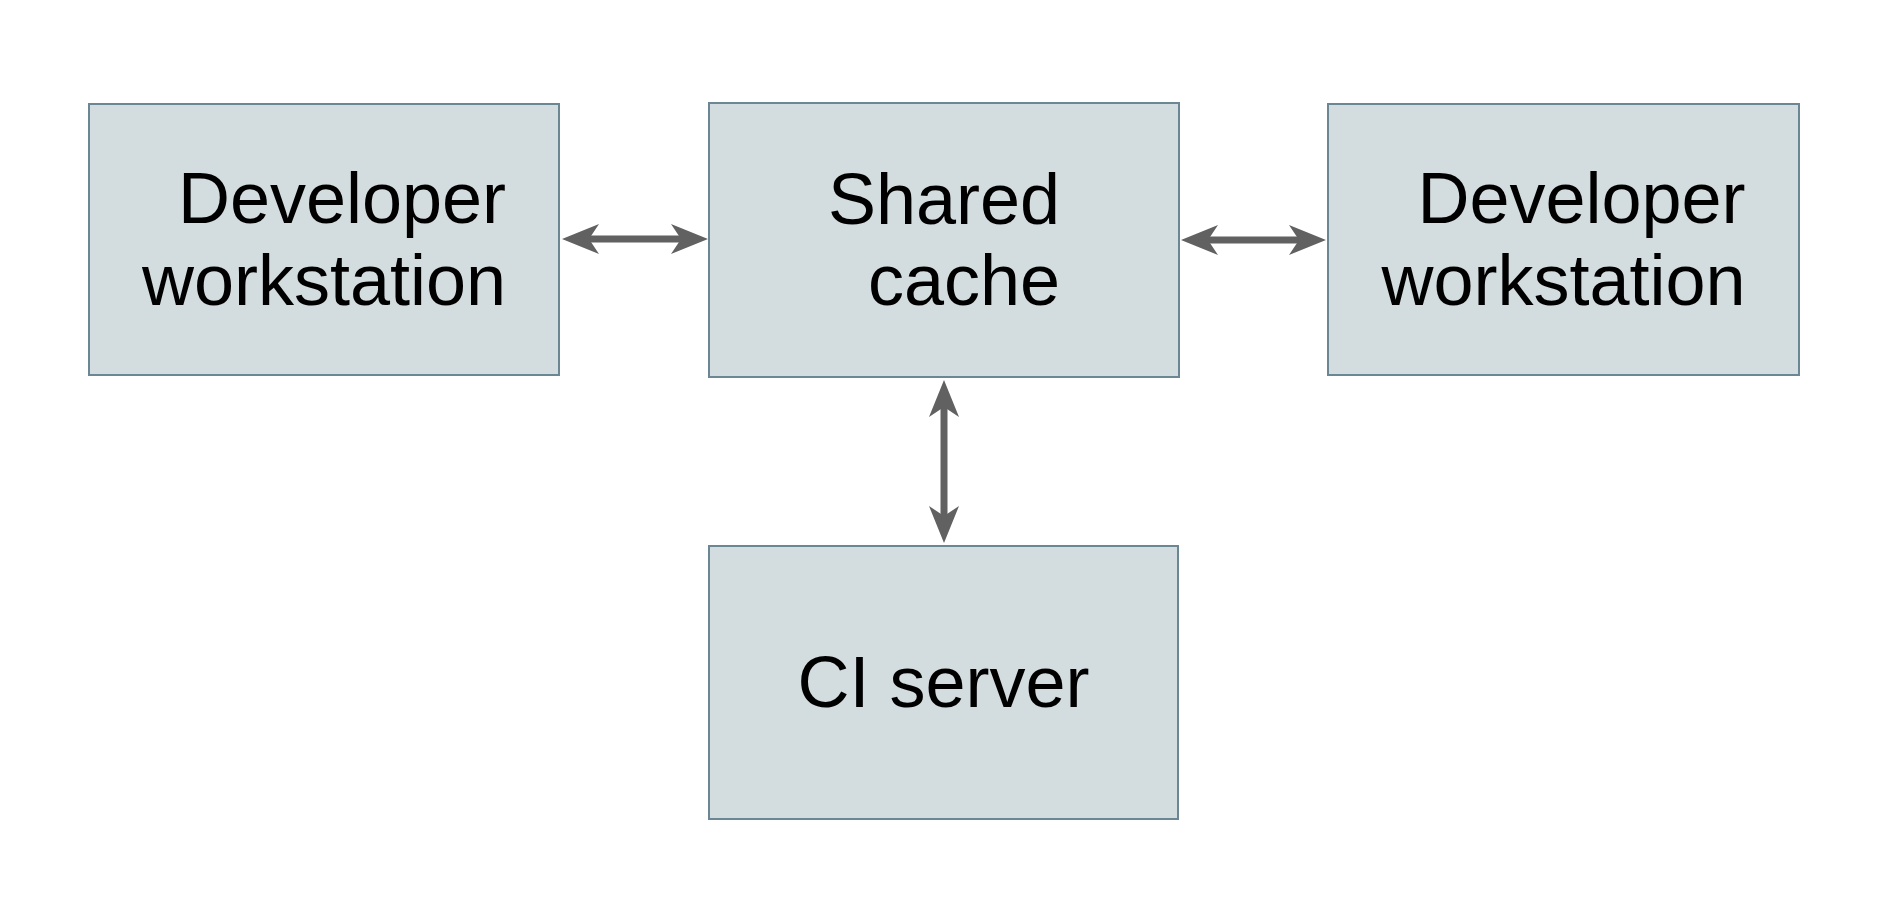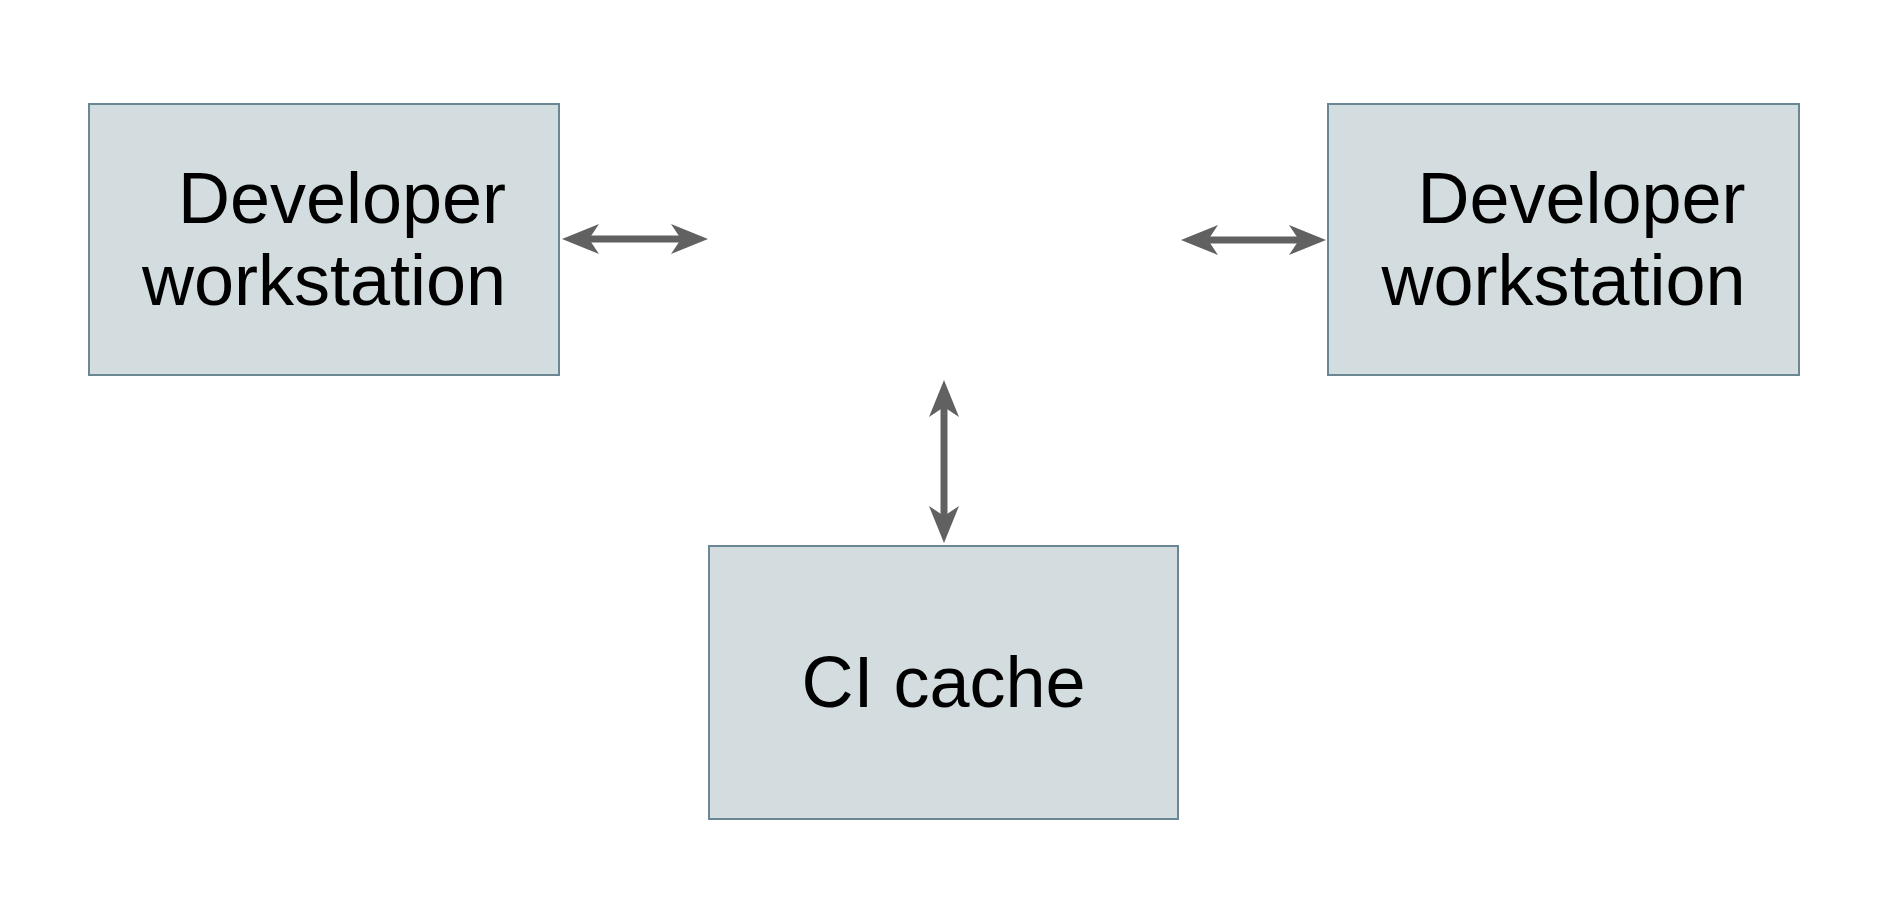--- a/index.html
+++ b/index.html
@@ -73,23 +73,27 @@
       <polygon points="944,380 929,417 944,407 959,417" fill="#616161"></polygon>
       <polygon points="944,543 929,506 944,516 959,506" fill="#616161"></polygon>
     </g>
   </svg>
 
   <div class="node" id="node-workstation-left">
     <span class="label">Developer
 workstation</span>
   </div>
 
+  <div class="node" id="node-shared-cache">
+    <span class="label">Shared
+cache</span>
+  </div>
 
   <div class="node" id="node-workstation-right">
     <span class="label">Developer
 workstation</span>
   </div>
 
   <div class="node" id="node-ci-server">
-    <span class="label">CI cache</span>
+    <span class="label">CI server</span>
   </div>
 
 </div>
 
 </body></html>

